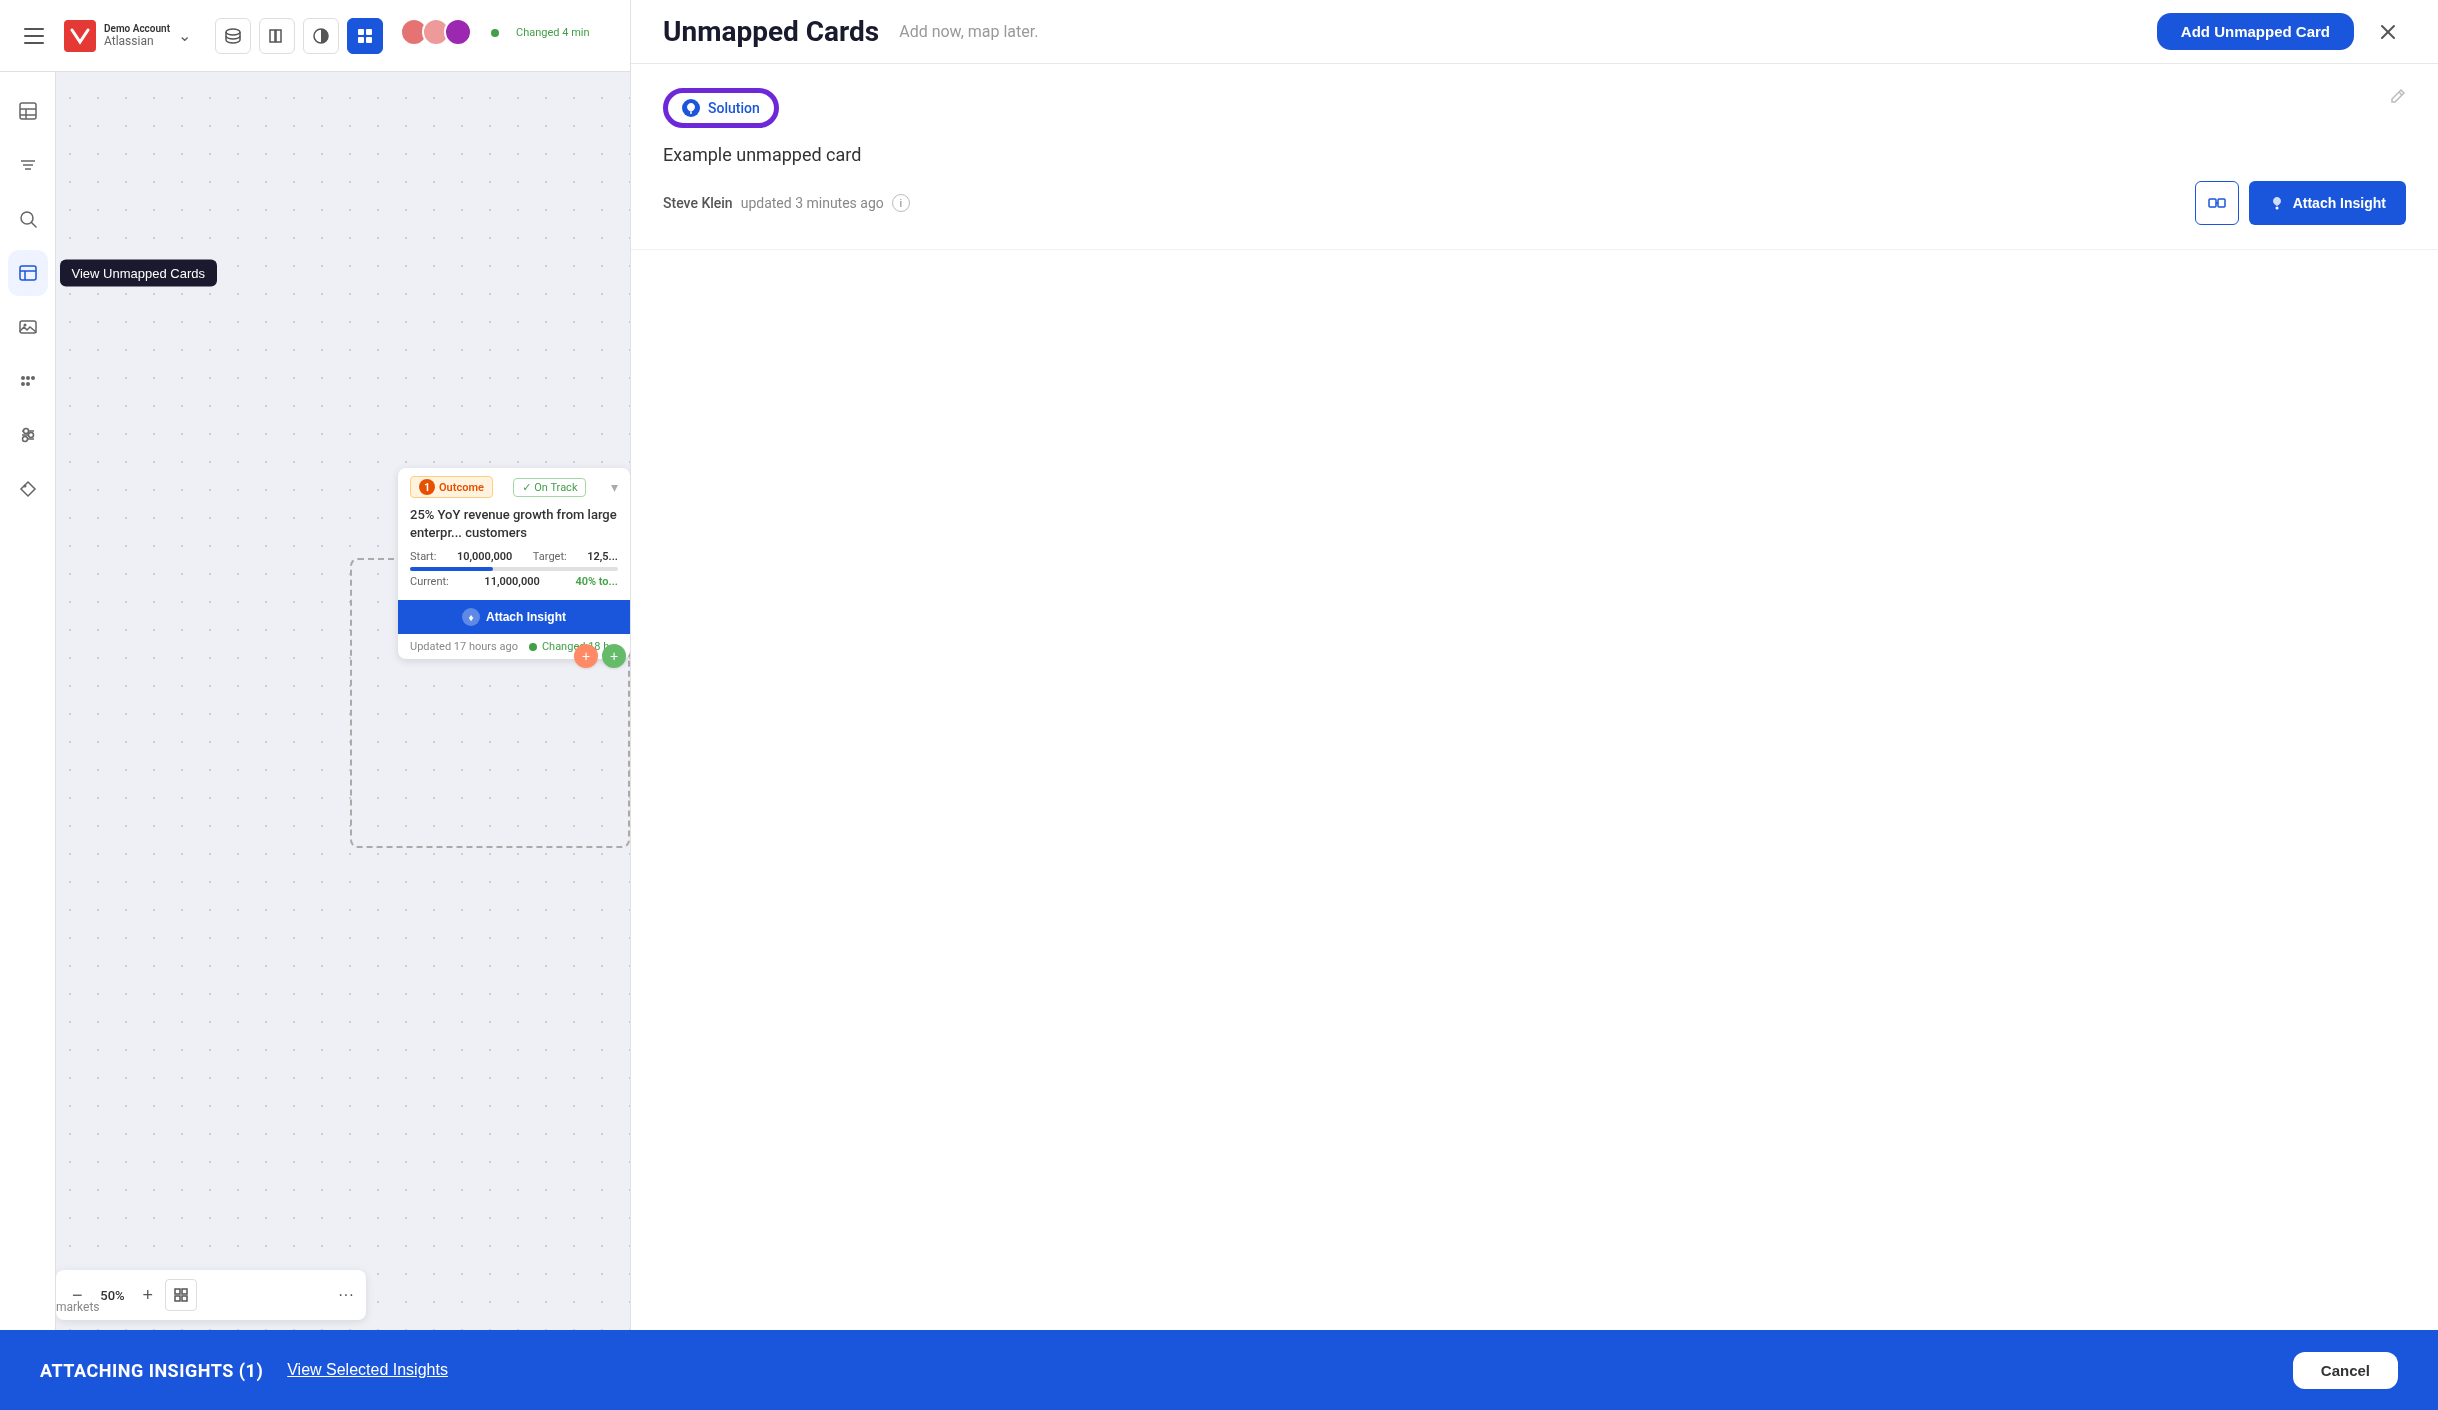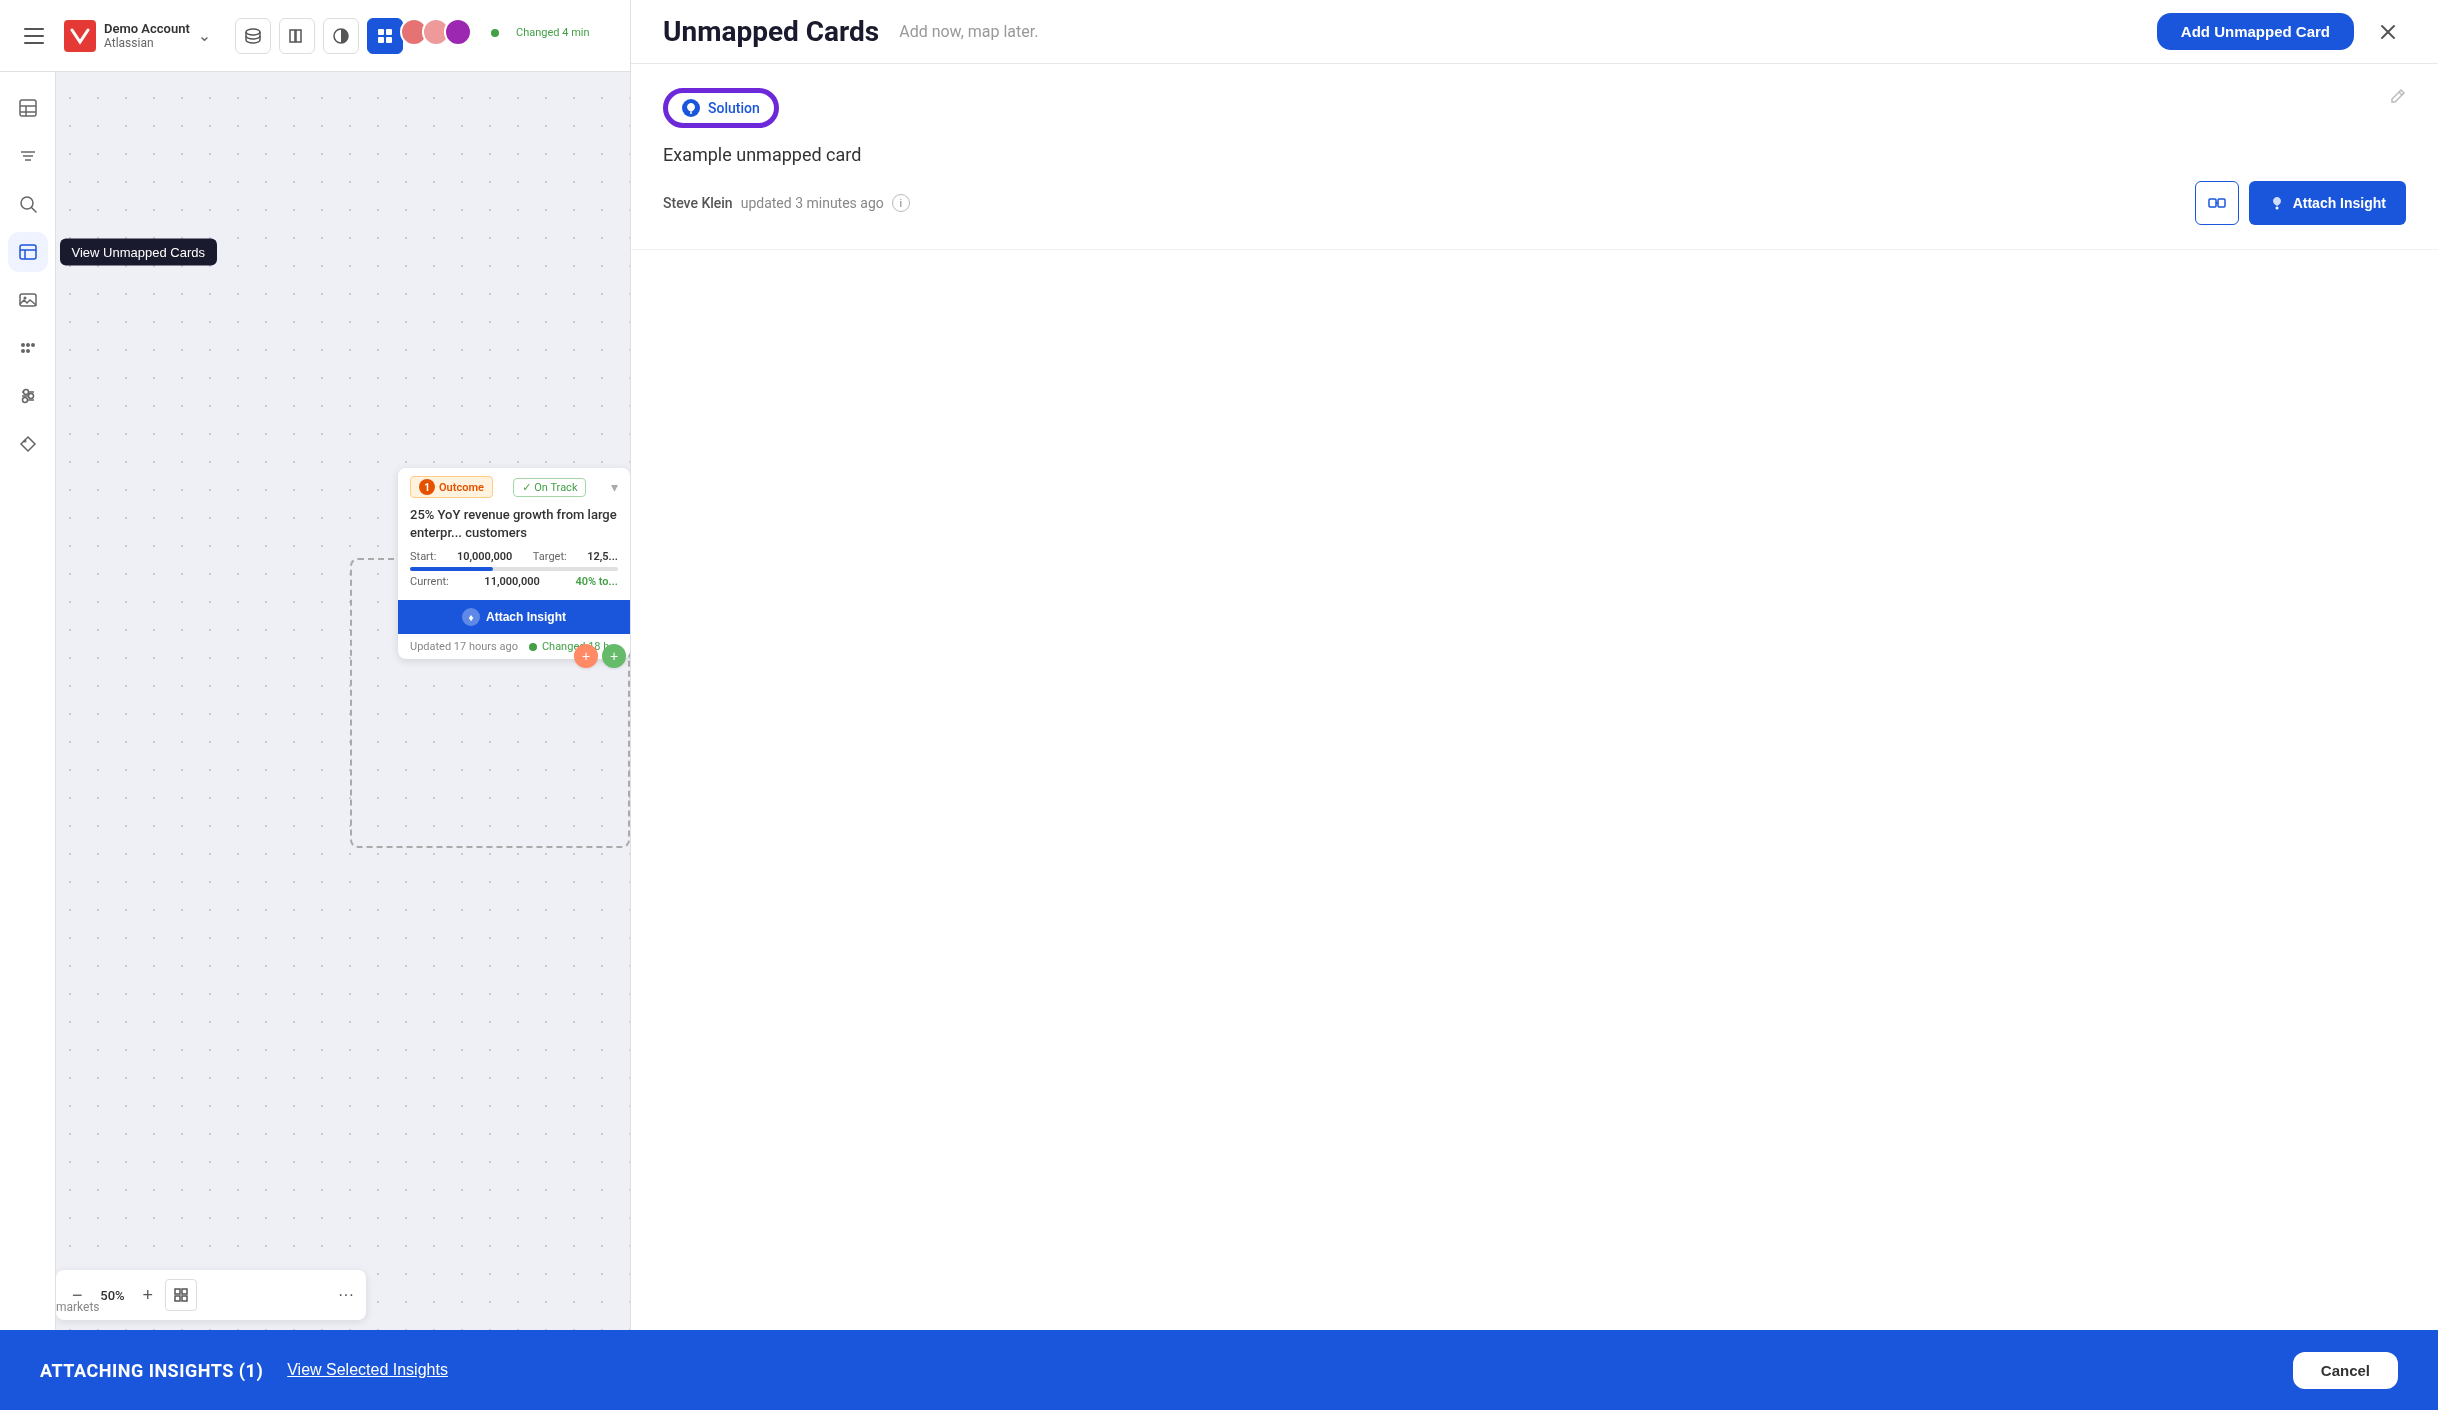--- a/index.html
+++ b/index.html
@@ -57,21 +57,21 @@
       color: white;
       font-weight: bold;
       font-size: 18px;
     }
 
     .account-info {
       display: flex; flex-direction: column;
     }
 
     .account-name {
-      font-size: 13px;
+      font-size: 10px;
       font-weight: 600;
       color: #333;
     }
 
     .account-sub {
       font-size: 12px;
       color: #666;
     }
 
     .chevron-btn {
@@ -121,21 +121,21 @@
       border-right: 1px solid #e0e0e0;
       display: flex;
       flex-direction: column;
       align-items: center;
       padding: 16px 0;
       gap: 8px;
       z-index: 10;
     }
 
     .sidebar-icon-btn {
-      width: 40px; height: 40px;
+      width: 40px; height: 46px;
       border: none; background: none;
       cursor: pointer;
       display: flex; align-items: center; justify-content: center;
       border-radius: 11px;
       color: #555;
       font-size: 18px;
       position: relative;
     }
 
     .sidebar-icon-btn.active {

